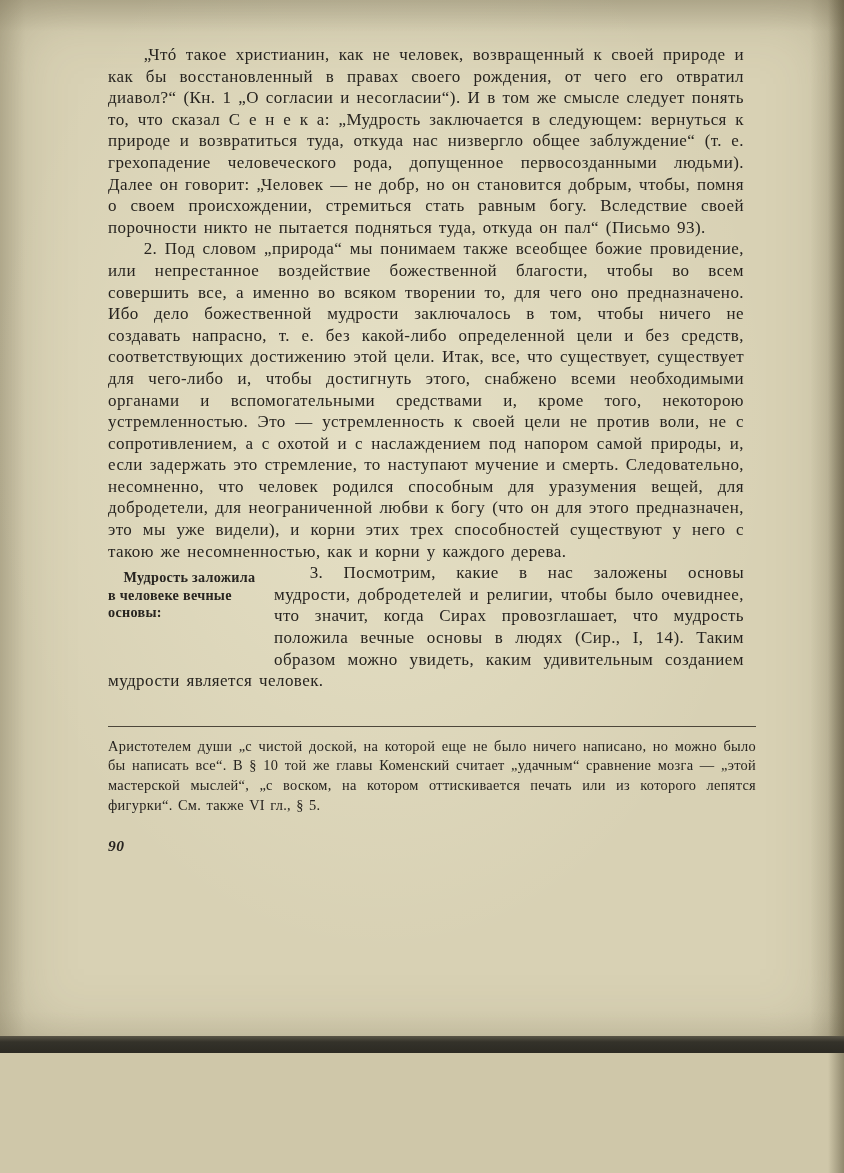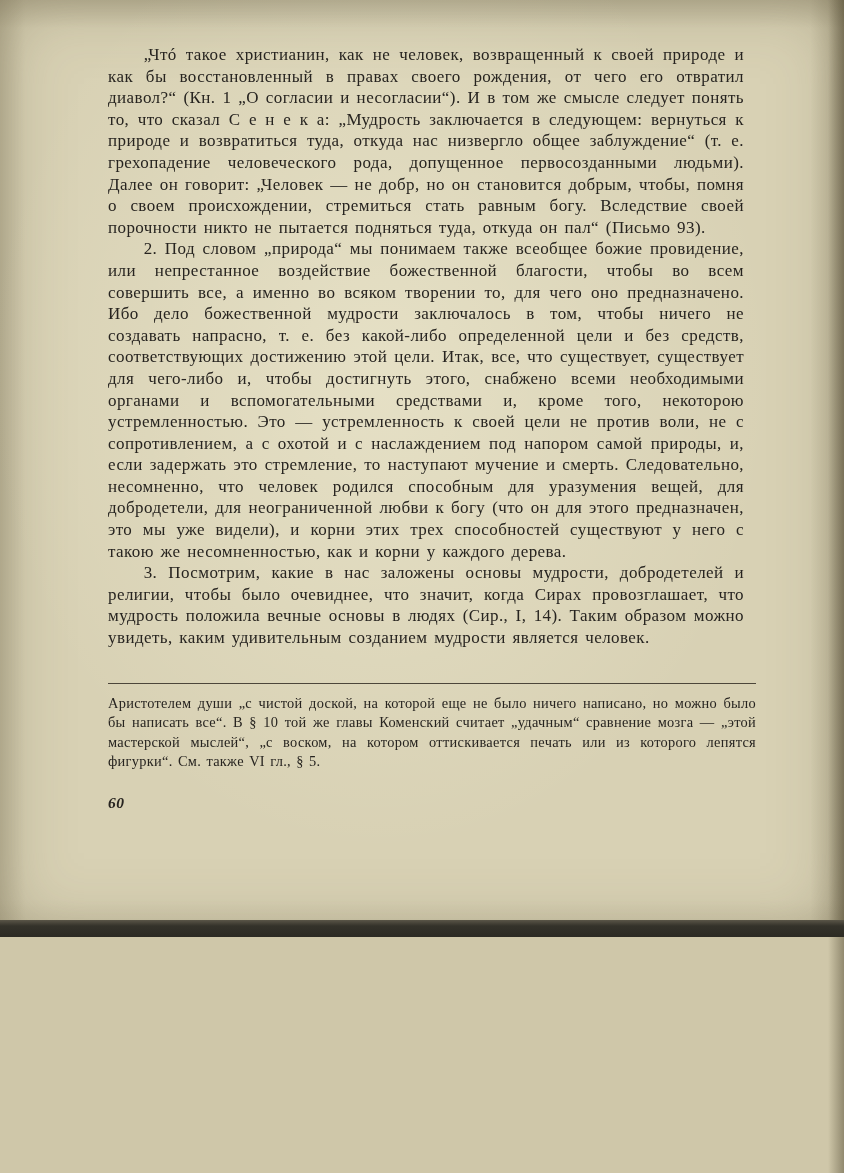--- a/index.html
+++ b/index.html
@@ -11,21 +11,21 @@
     height: 1173px;
     background: #cfc7a9;
     overflow: hidden;
     position: relative;
     font-family: "Liberation Serif", "DejaVu Serif", serif;
   }
   .page {
     position: absolute;
     top: 0; left: 0;
     width: 844px;
-    height: 937px;
+    height: 1053px;
     background: #d8d1b4;
     background-image:
       radial-gradient(ellipse at 45% 40%, rgba(255,252,230,0.35) 0%, rgba(0,0,0,0) 60%),
       linear-gradient(90deg, rgba(90,80,55,0.18) 0%, rgba(0,0,0,0) 3%, rgba(0,0,0,0) 96%, rgba(90,80,55,0.28) 100%),
       linear-gradient(0deg, rgba(90,80,55,0.10) 0%, rgba(0,0,0,0) 4%, rgba(0,0,0,0) 97%, rgba(90,80,55,0.20) 100%);
     box-shadow: inset 0 0 70px rgba(92,82,55,0.35);
     box-sizing: border-box;
     padding: 44px 100px 0 108px;
     color: #272420;
   }
@@ -106,24 +106,25 @@
 
 <div class="page">
 
   <div class="body-text para">„Чтó такое христианин, как не человек, возвращенный к своей природе и как бы восстановленный в правах своего рождения, от чего его отвратил диавол?“ (Кн. 1 „О согласии и несогласии“). И в том же смысле следует понять то, что сказал С е н е к а: „Мудрость заключается в следующем: вернуться к природе и возвратиться туда, откуда нас низвергло общее заблуждение“ (т. е. грехопадение человеческого рода, допущенное первосозданными людьми). Далее он говорит: „Человек — не добр, но он становится добрым, чтобы, помня о своем происхождении, стремиться стать равным богу. Вследствие своей порочности никто не пытается подняться туда, откуда он пал“ (Письмо 93).</div>
 
   <div class="para-group">
     <div class="body-text para">2. Под словом „природа“ мы понимаем также всеобщее божие провидение, или непрестанное воздействие божественной благости, чтобы во всем совершить все, а именно во всяком творении то, для чего оно предназначено. Ибо дело божественной мудрости заключалось в том, чтобы ничего не создавать напрасно, т. е. без какой-либо определенной цели и без средств, соответствующих достижению этой цели. Итак, все, что существует, существует для чего-либо и, чтобы достигнуть этого, снабжено всеми необходимыми органами и вспомогательными средствами и, кроме того, некоторою устремленностью. Это — устремленность к своей цели не против воли, не с сопротивлением, а с охотой и с наслаждением под напором самой природы, и, если задержать это стремление, то наступают мучение и смерть. Следовательно, несомненно, что человек родился способным для уразумения вещей, для добродетели, для неограниченной любви к богу (что он для этого предназначен, это мы уже видели), и корни этих трех способностей существуют у него с такою же несомненностью, как и корни у каждого дерева.</div>
   </div>
 
   <div class="para-group">
+    <div class="margin-note note-2">Мудрость заложила в человеке вечные основы:</div>
     <div class="body-text para">3. Посмотрим, какие в нас заложены основы мудрости, добродетелей и религии, чтобы было очевиднее, что значит, когда Сирах провозглашает, что мудрость положила вечные основы в людях (Сир., I, 14). Таким образом можно увидеть, каким удивительным созданием мудрости является человек.</div>
   </div>
 
   <hr class="footnote-rule">
 
   <div class="footnote">Аристотелем души „с чистой доской, на которой еще не было ничего написано, но можно было бы написать все“. В § 10 той же главы Коменский считает „удачным“ сравнение мозга — „этой мастерской мыслей“, „с воском, на котором оттискивается печать или из которого лепятся фигурки“. См. также VI гл., § 5.</div>
 
-  <div class="page-number">60</div>
+  <div class="page-number">90</div>
 
   <div class="scan-right-shade"></div>
   <div class="scan-bottom-band"></div>
 </div>
 
 </body></html>

